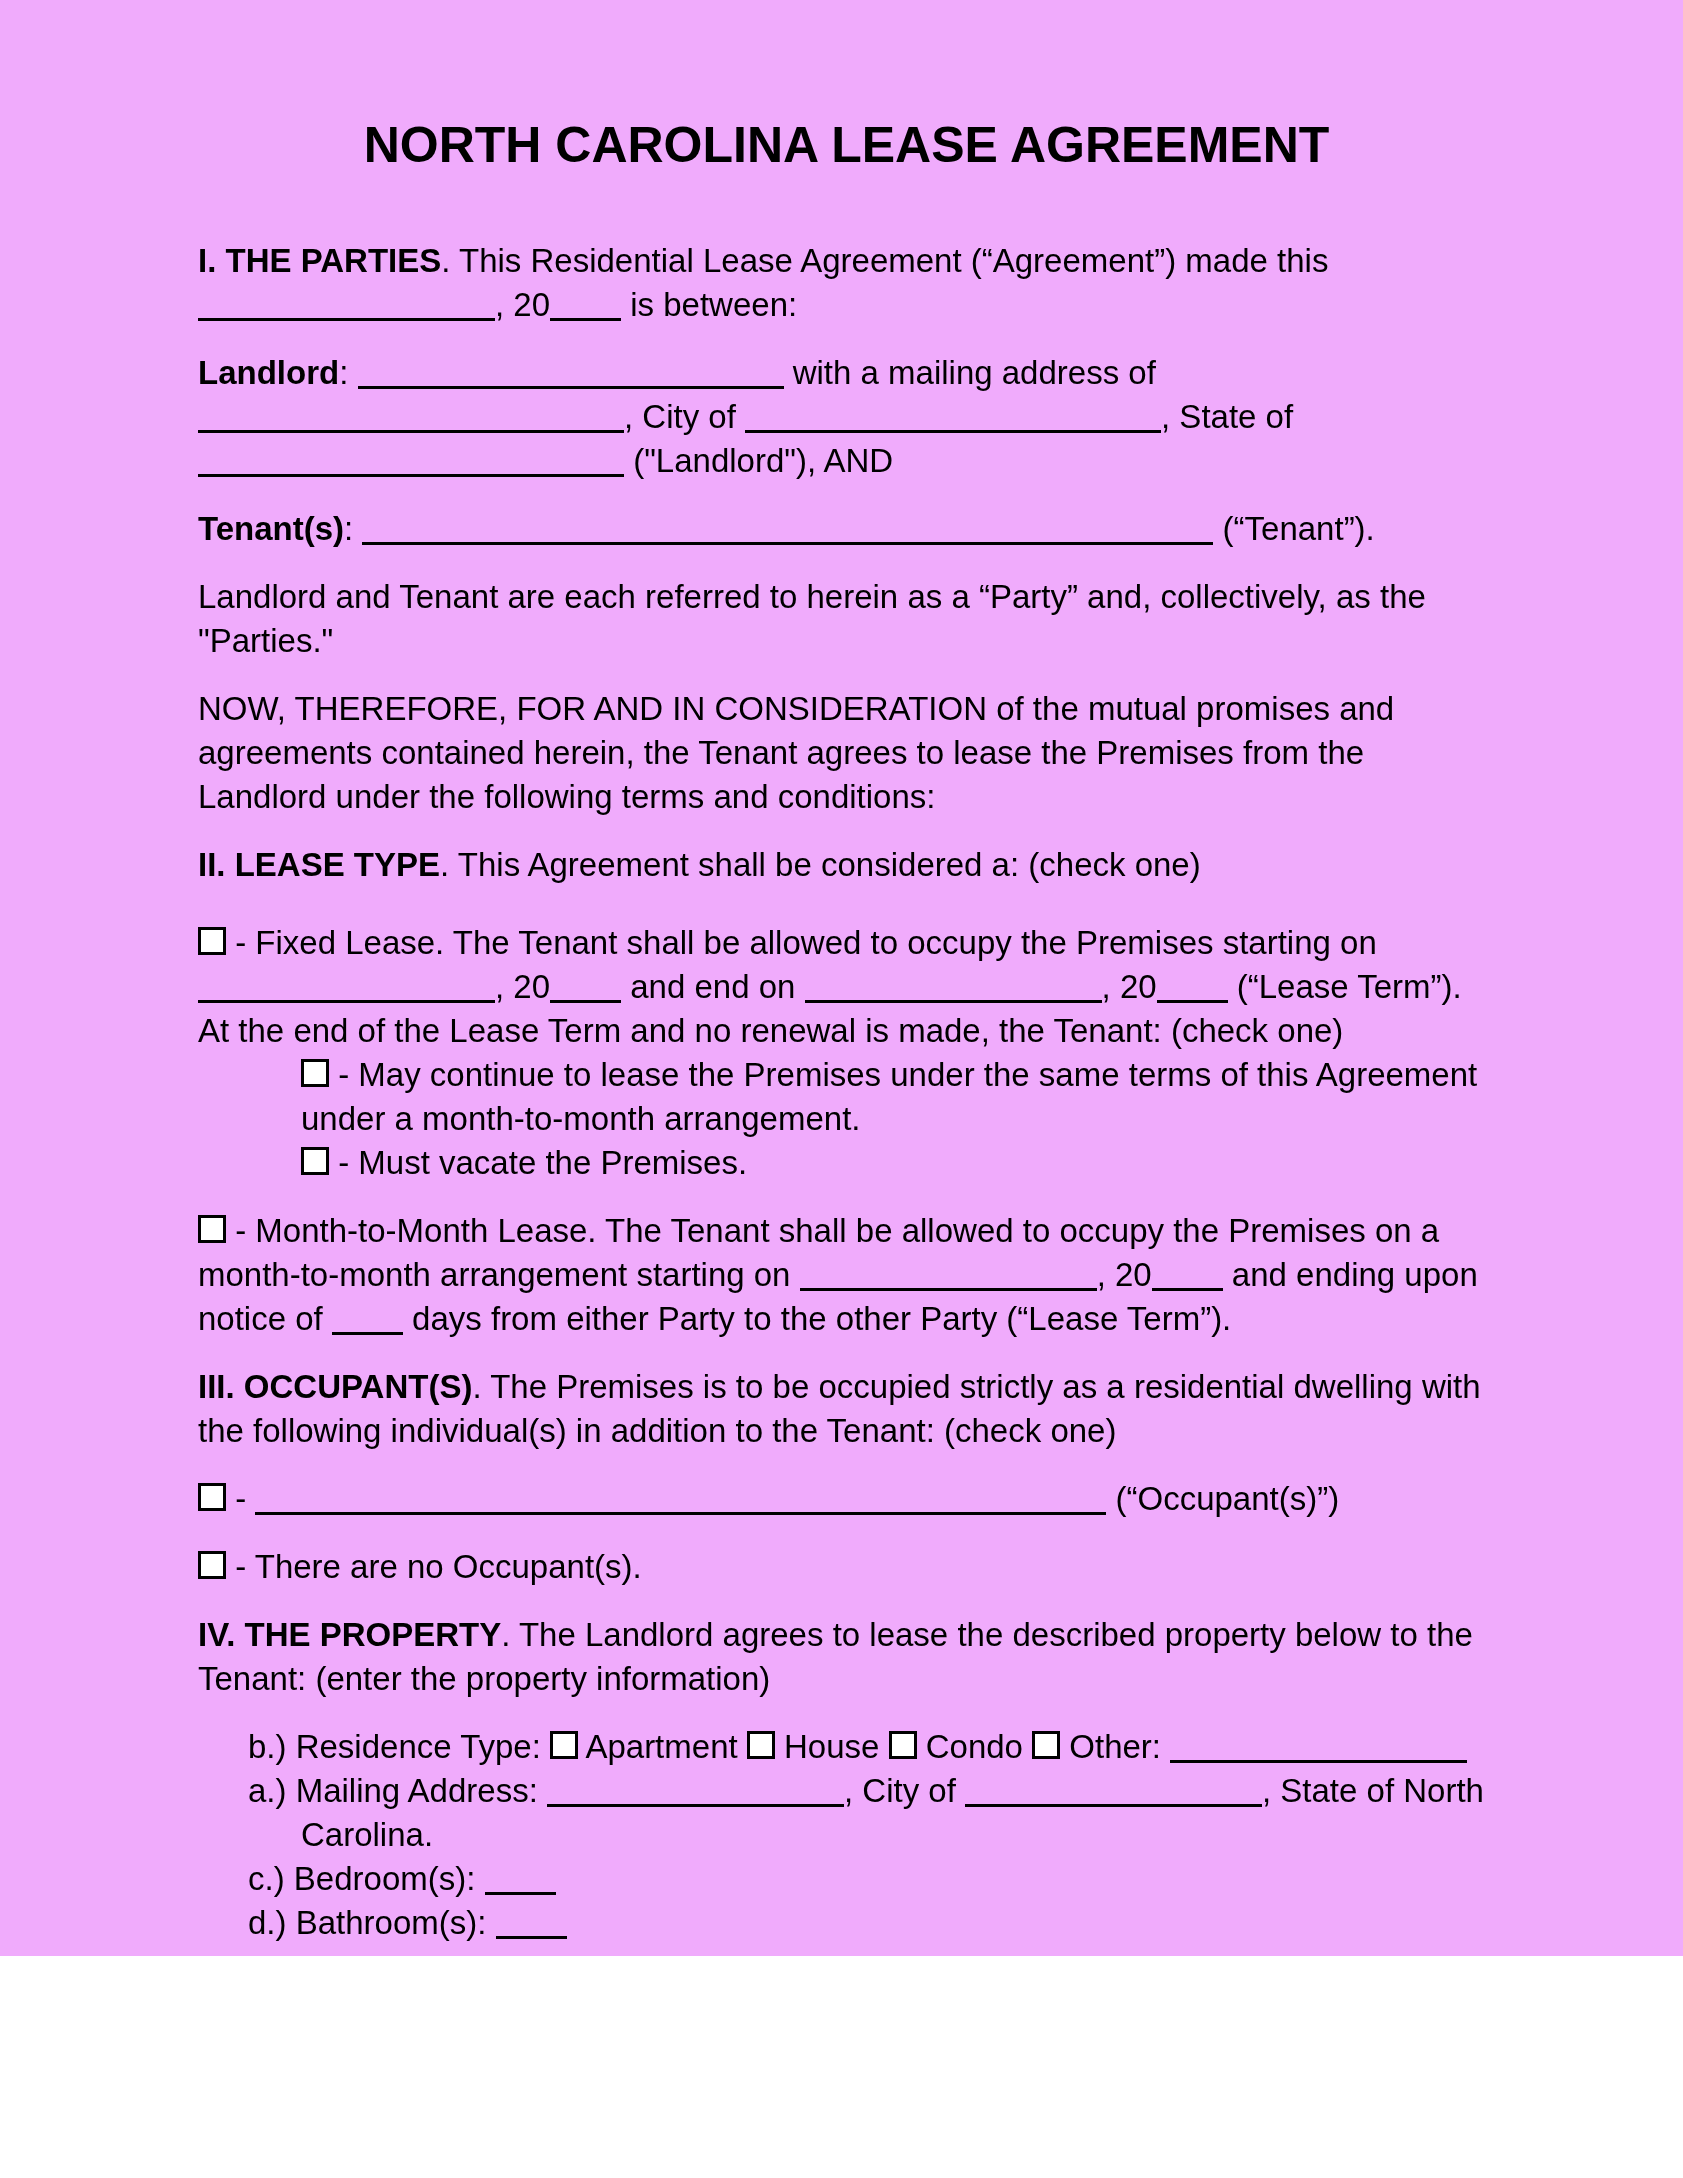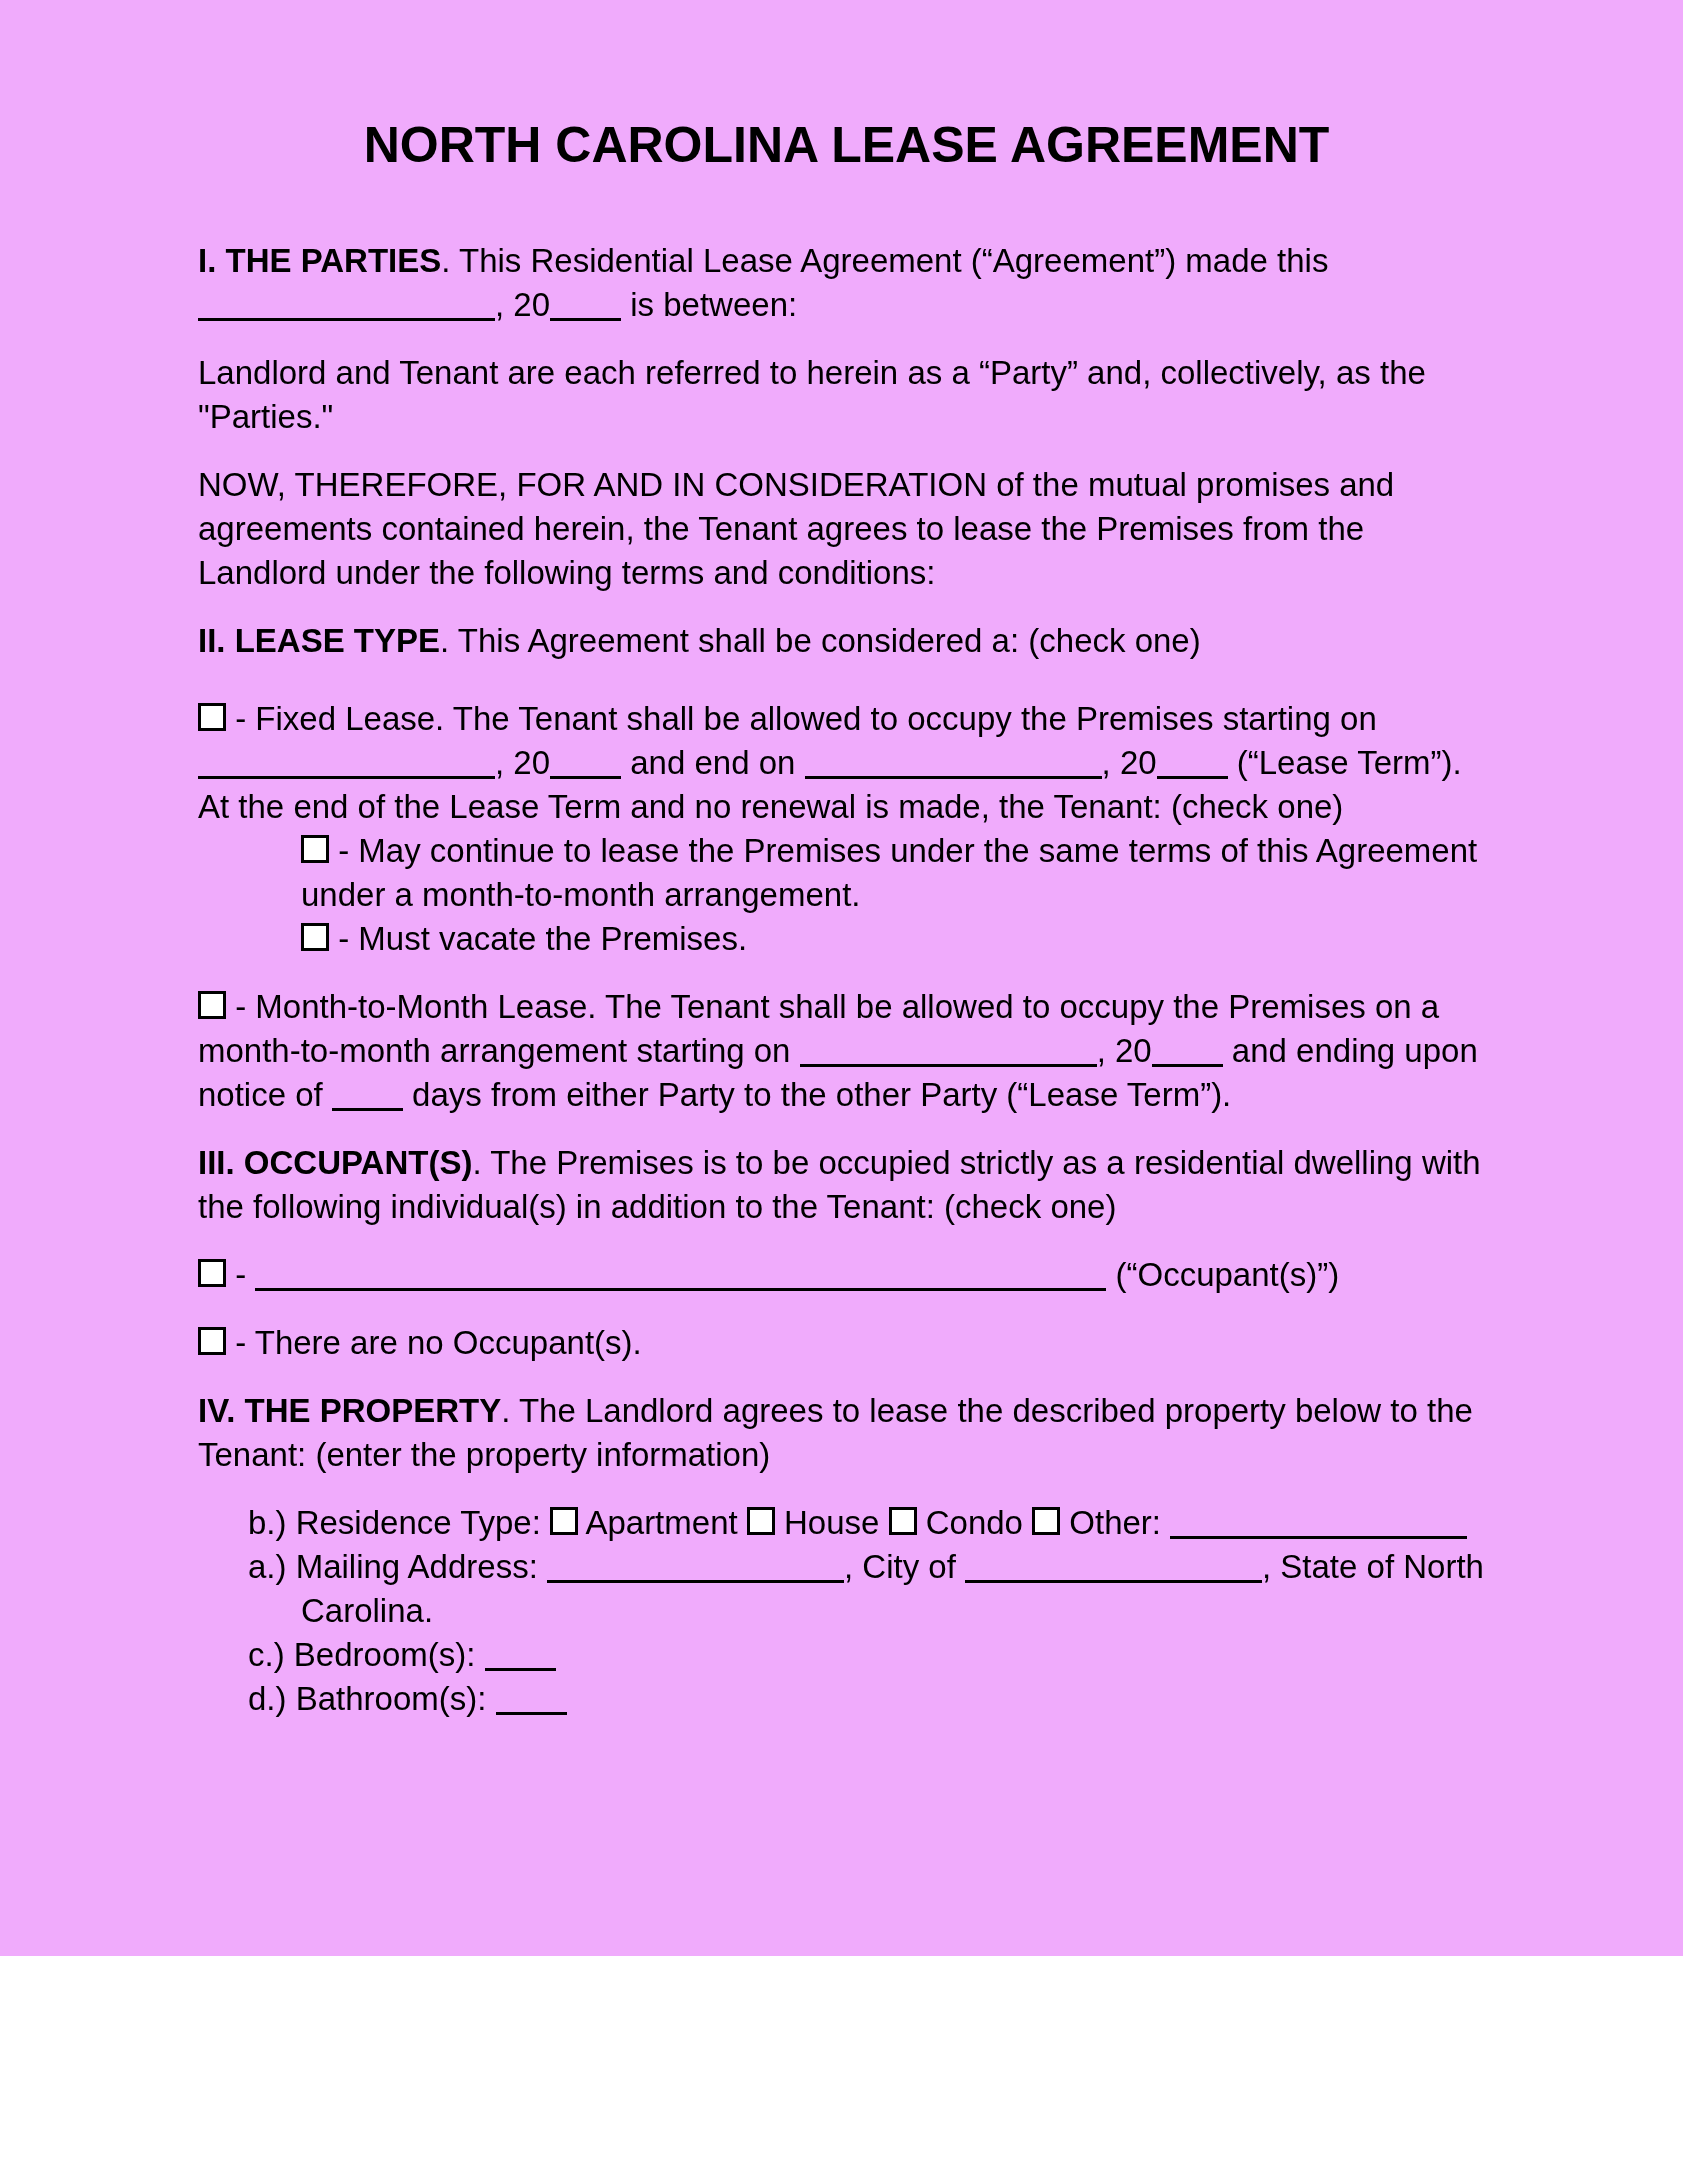--- a/index.html
+++ b/index.html
@@ -45,20 +45,22 @@
   }
 </style>
 </head>
 <body>
 
 <div class="page">
   <div class="content">
     <h1 class="doc-title">NORTH CAROLINA LEASE AGREEMENT</h1>
     <div>
         <div class="blk p"><strong>I. THE PARTIES</strong><span>. This Residential Lease Agreement (“Agreement”) made this </span><span class="blank" style="width: 297px;"></span><span>, 20</span><span class="blank" style="width: 71px;"></span><span> is between:</span></div>
+        <div class="blk p"><strong>Landlord</strong><span>: </span><span class="blank" style="width: 426px;"></span><span> with a mailing address of </span><span class="blank" style="width: 426px;"></span><span>, City of </span><span class="blank" style="width: 416px;"></span><span>, State of </span><span class="blank" style="width: 426px;"></span><span> ("Landlord"), AND</span></div>
+        <div class="blk p"><strong>Tenant(s)</strong><span>: </span><span class="blank" style="width: 851px;"></span><span> (“Tenant”).</span></div>
         <div class="blk p"><span>Landlord and Tenant are each referred to herein as a “Party” and, collectively, as the "Parties."</span></div>
         <div class="blk p"><span>NOW, THEREFORE, FOR AND IN CONSIDERATION of the mutual promises and agreements contained herein, the Tenant agrees to lease the Premises from the Landlord under the following terms and conditions:</span></div>
         <div class="blk p"><strong>II. LEASE TYPE</strong><span>. This Agreement shall be considered a: (check one)</span></div>
         <div class="blk p0"><span class="cbx"></span><span> - Fixed Lease. The Tenant shall be allowed to occupy the Premises starting on </span><span class="blank" style="width: 297px;"></span><span>, 20</span><span class="blank" style="width: 71px;"></span><span> and end on </span><span class="blank" style="width: 297px;"></span><span>, 20</span><span class="blank" style="width: 71px;"></span><span> (“Lease Term”). At the end of the Lease Term and no renewal is made, the Tenant: (check one)</span></div>
         <div class="blk sub"><span class="cbx"></span><span> - May continue to lease the Premises under the same terms of this Agreement under a month-to-month arrangement.</span></div>
         <div class="blk sub"><span class="cbx"></span><span> - Must vacate the Premises.</span></div>
         <div class="blk p"><span class="cbx"></span><span> - Month-to-Month Lease. The Tenant shall be allowed to occupy the Premises on a month-to-month arrangement starting on </span><span class="blank" style="width: 297px;"></span><span>, 20</span><span class="blank" style="width: 71px;"></span><span> and ending upon notice of </span><span class="blank" style="width: 71px;"></span><span> days from either Party to the other Party (“Lease Term”).</span></div>
         <div class="blk p"><strong>III. OCCUPANT(S)</strong><span>. The Premises is to be occupied strictly as a residential dwelling with the following individual(s) in addition to the Tenant: (check one)</span></div>
         <div class="blk p"><span class="cbx"></span><span> - </span><span class="blank" style="width: 851px;"></span><span> (“Occupant(s)”)</span></div>
         <div class="blk p"><span class="cbx"></span><span> - There are no Occupant(s).</span></div>

